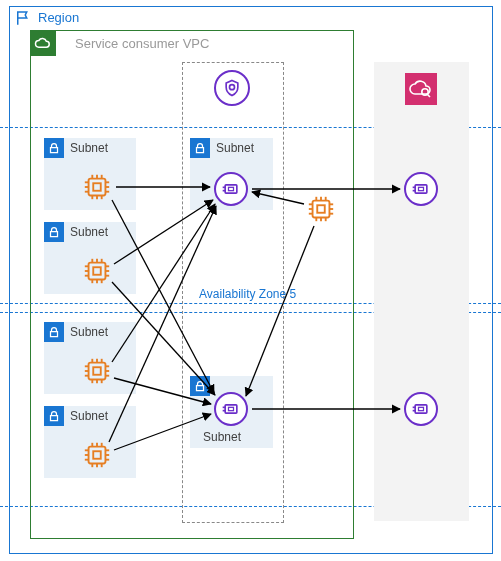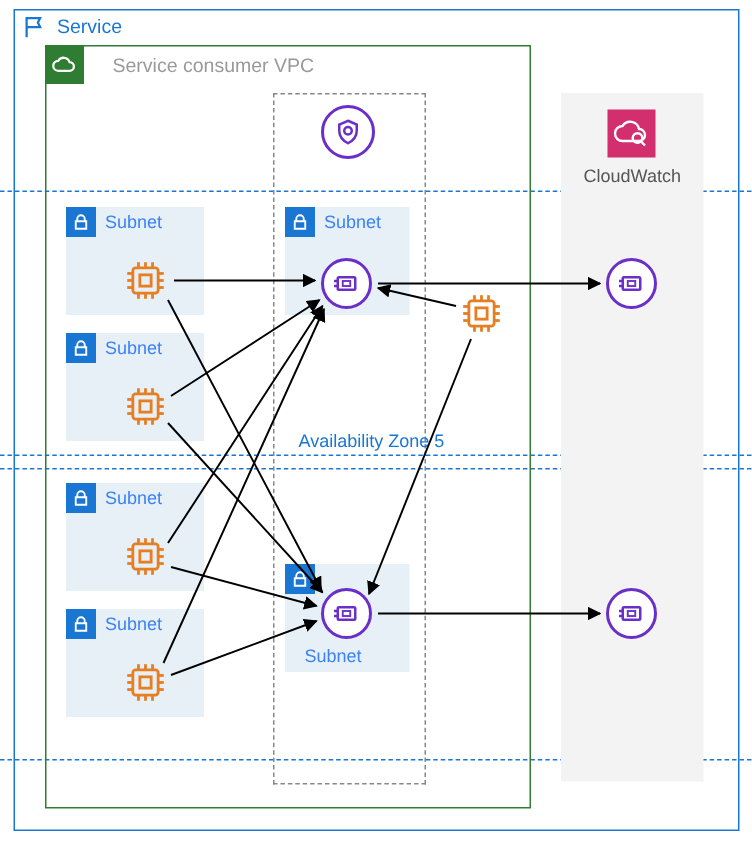--- a/index.html
+++ b/index.html
@@ -13,60 +13,59 @@
   .endpoint-border { position: absolute; border: 1px dashed #888; }
   .endpoint-icon { position: absolute; width: 32px; height: 32px; border: 2px solid #6b2fc9; border-radius: 50%; display: flex; align-items: center; justify-content: center; background: #fff; }
   .endpoint-label { position: absolute; color: #555; font-size: 12px; text-align: center; }
   .cw-panel { position: absolute; background: #f3f3f3; }
   .cw-badge { position: absolute; width: 32px; height: 32px; background: #d32f6f; display: flex; align-items: center; justify-content: center; }
   .cw-label { position: absolute; color: #555; font-size: 12px; text-align: center; }
   .az-line { position: absolute; border-top: 1px dashed #1976d2; left: 0; width: 501px; height: 0; }
   .az-label { position: absolute; color: #1976d2; font-size: 12px; }
   .subnet-box { position: absolute; background: #e8f0f7; }
   .lock-badge { position: absolute; width: 20px; height: 20px; background: #1976d2; display: flex; align-items: center; justify-content: center; }
-  .subnet-label { position: absolute; color: #3b82f6; font-size: 12px; }
+  .subnet-label { position: absolute; color: #404040; font-size: 12px; }
   .cpu-icon { position: absolute; width: 30px; height: 30px; }
   .eni-icon { position: absolute; width: 30px; height: 30px; border: 2px solid #6b2fc9; border-radius: 50%; background: #fff; display:flex; align-items:center; justify-content:center; }
   svg.arrows { position: absolute; top: 0; left: 0; width: 501px; height: 561px; pointer-events: none; }
 </style>
 </head>
 <body>
 
 <div class="canvas">
 
   <div class="az-line" style="top:127px;"></div>
   <div class="az-line" style="top:303px;"></div>
   <div class="az-line" style="top:312px;"></div>
   <div class="az-line" style="top:506px;"></div>
 
   <div class="region-border" style="left:9px; top:6px; width:482px; height:546px;"></div>
   <span class="flag-icon" style="left:14px; top:9px;">
     <svg width="18" height="18" viewBox="0 0 24 24">
         <path fill="none" stroke="#1976d2" stroke-width="2" d="M5 3v18M5 4h12l-2 4 2 4H5"></path>
       </svg>
   </span>
-  <span class="region-label" style="left:38px; top:10px;">Service</span>
+  <span class="region-label" style="left:38px; top:10px;">Region</span>
 
   <div class="vpc-border" style="left:30px; top:30px; width:322px; height:507px;"></div>
   <span class="vpc-badge" style="left:30px; top:30px;">
     <svg width="20" height="14" viewBox="0 0 24 16">
         <path fill="none" stroke="#fff" stroke-width="1.8" d="M7 13a4 4 0 010-8 5 5 0 019 1 3.5 3.5 0 010 7H7z"></path>
       </svg>
   </span>
   <span class="vpc-label" style="left:64px; top:36px;margin-left:11px;">Service consumer VPC</span>
 
   <div class="cw-panel" style="left:374px; top:62px; width:95px; height:459px;"></div>
   <span class="cw-badge" style="left:405px; top:73px;">
     <svg width="24" height="24" viewBox="0 0 24 24">
         <path fill="none" stroke="#fff" stroke-width="1.6" d="M6 17a5 5 0 010-10 6 6 0 0111 2 4 4 0 010 8H6z"></path>
         <circle cx="16" cy="15" r="3.2" fill="none" stroke="#fff" stroke-width="1.6"></circle>
         <line x1="18.3" y1="17.3" x2="21" y2="20" stroke="#fff" stroke-width="1.6"></line>
       </svg>
   </span>
-  <span class="cw-label" style="left:374px; top:110px; width:95px;">CloudWatch</span>
 
   <div class="endpoint-border" style="left:182px; top:62px; width:100px; height:459px;"></div>
   <span class="endpoint-icon" style="left:214px; top:70px;">
     <svg width="20" height="20" viewBox="0 0 24 24">
         <path fill="none" stroke="#6b2fc9" stroke-width="2" d="M12 3l7 3v5c0 5-3 8-7 10-4-2-7-5-7-10V6l7-3z"></path>
         <circle cx="12" cy="11" r="3" fill="none" stroke="#6b2fc9" stroke-width="2"></circle>
       </svg>
   </span>
 
   <span class="az-label" style="left:199px; top:287px;">Availability Zone 5</span>

